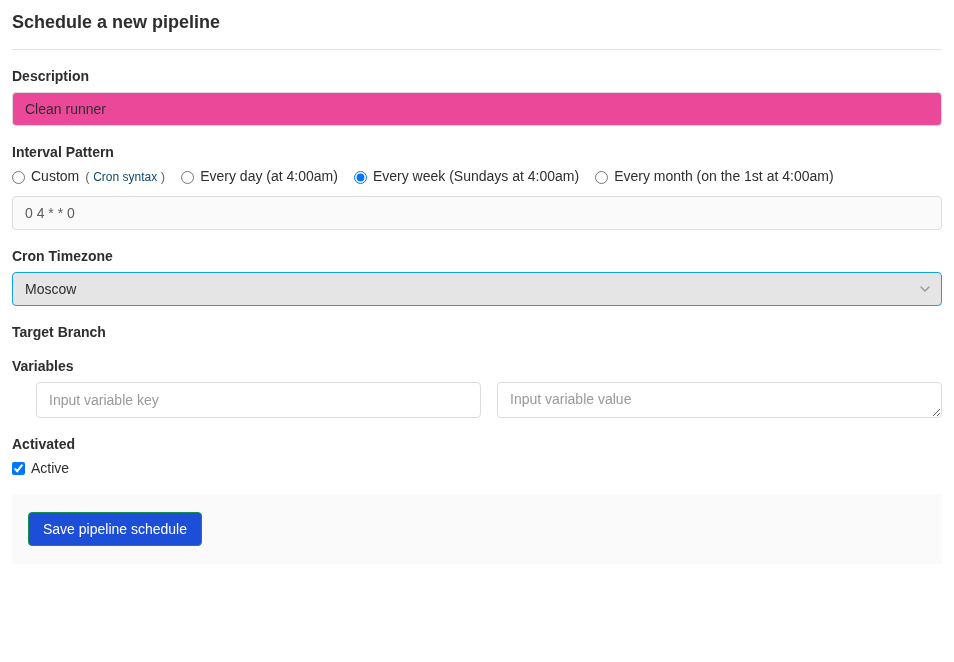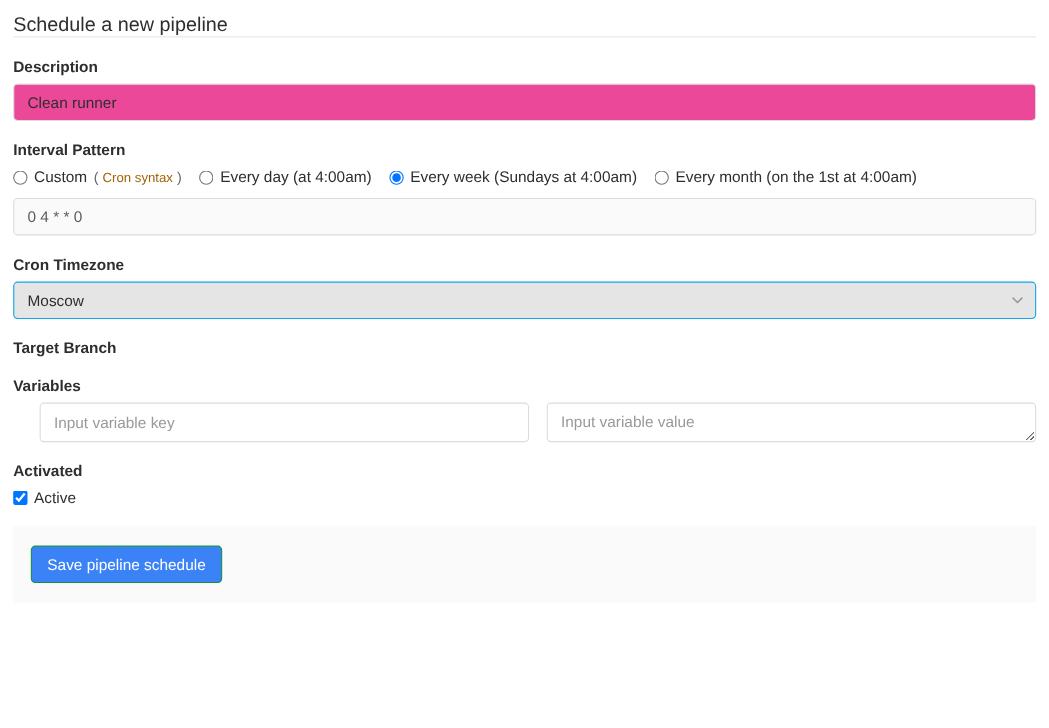--- a/index.html
+++ b/index.html
@@ -5,22 +5,23 @@
 * { box-sizing: border-box; margin: 0; padding: 0; }
 body {
   font-family: -apple-system, BlinkMacSystemFont, "Segoe UI", Helvetica, Arial, sans-serif;
   color: #2e2e2e;
   background: #fff;
   padding: 12px;
   font-size: 14px;
 }
 .page-title {
   font-size: 18px;
-  font-weight: 400;
-  color: #2e2e2e;
+  font-weight: 700;
+  color: #2e2e2e;
+  padding-bottom: 16px;
   border-bottom: 1px solid #e5e5e5;
   margin-bottom: 18px;
 }
 .form-group {
   margin-bottom: 18px;
 }
 .form-label {
   display: block;
   font-weight: 700;
   font-size: 14px;
@@ -53,21 +54,21 @@
   display: flex;
   align-items: flex-end;
   gap: 6px;
   font-size: 14px;
   color: #2e2e2e;
 }
 .radio-option input[type="radio"] {
   margin: 0;
 }
 .cron-link {
-  color: #a16207;
+  color: #0c4a6e;
   font-size: 12px;
   text-decoration: none;
 }
 .paren {
   color: #666;
   font-size: 13px;
 }
 .select-wrap {
   position: relative;
   width: 100%;
@@ -124,21 +125,21 @@
   align-items: center;
   gap: 6px;
   font-size: 14px;
 }
 .footer {
   background: #fafafa;
   padding: 18px 16px;
   margin-top: 8px;
 }
 .btn-primary {
-  background: #3b82f6;
+  background: #1d4ed8;
   color: #fff;
   border: 1px solid #168f48;
   border-radius: 4px;
   padding: 8px 14px;
   font-size: 14px;
   cursor: pointer;
   font-family: inherit;
 }
 </style>
 </head>

